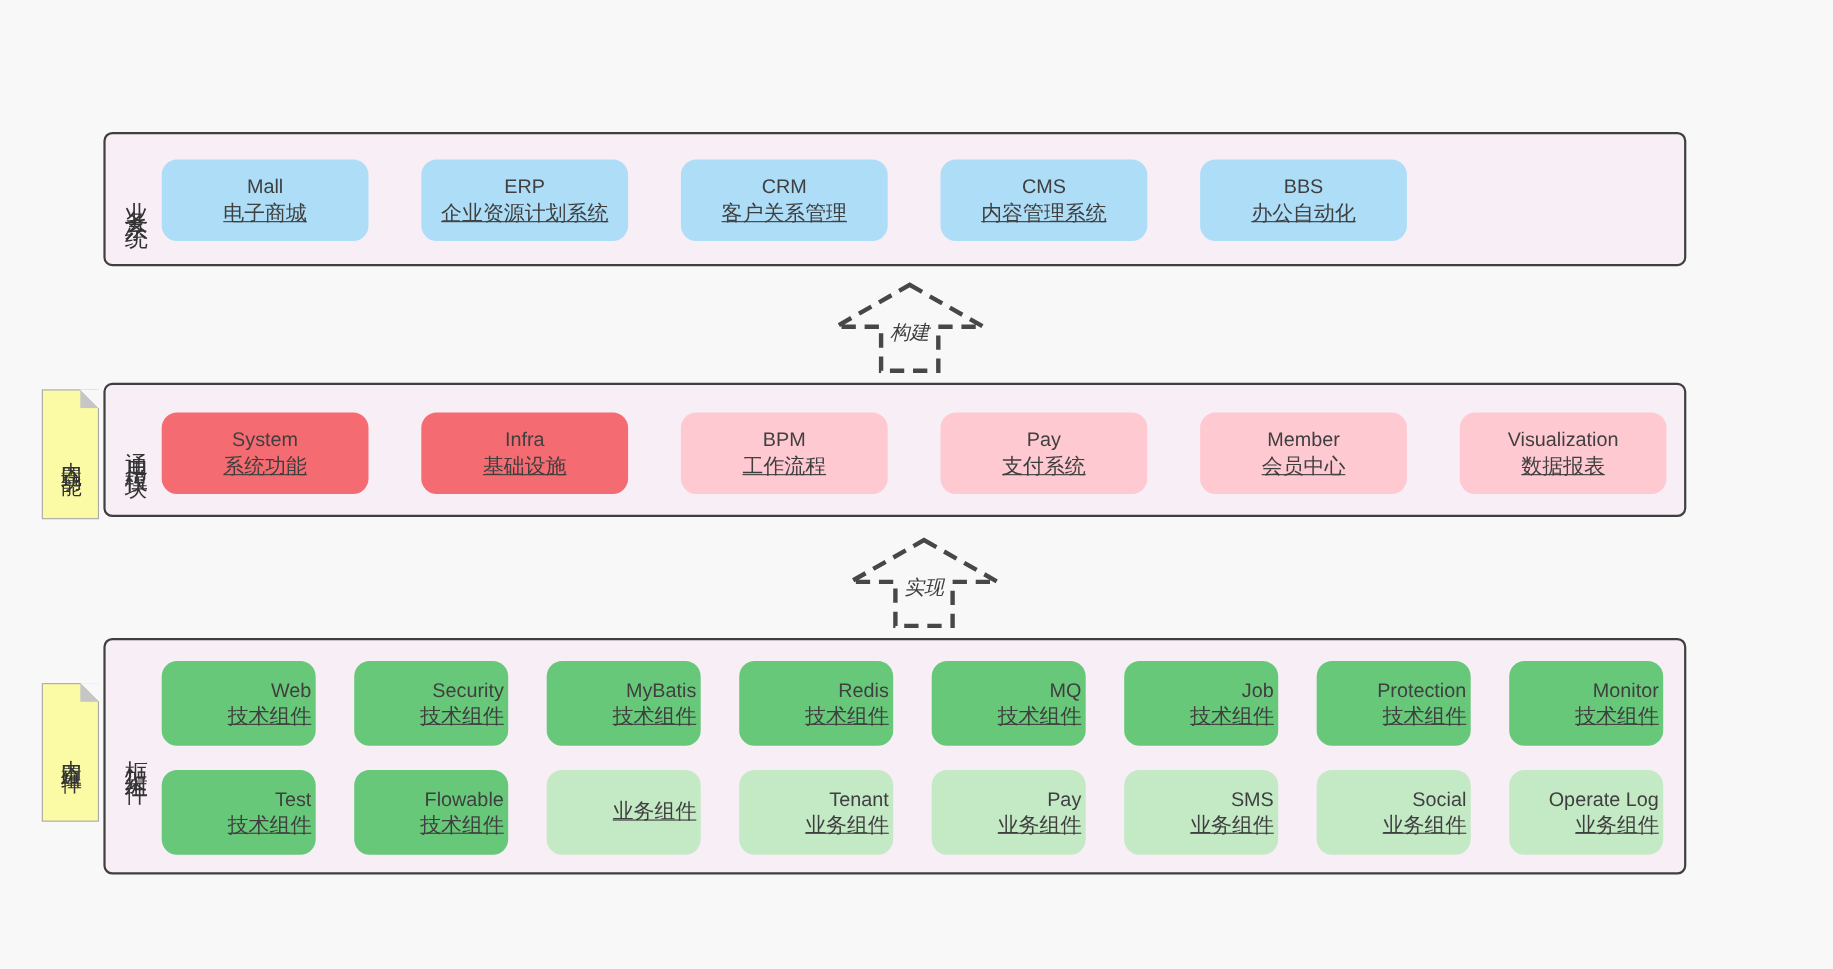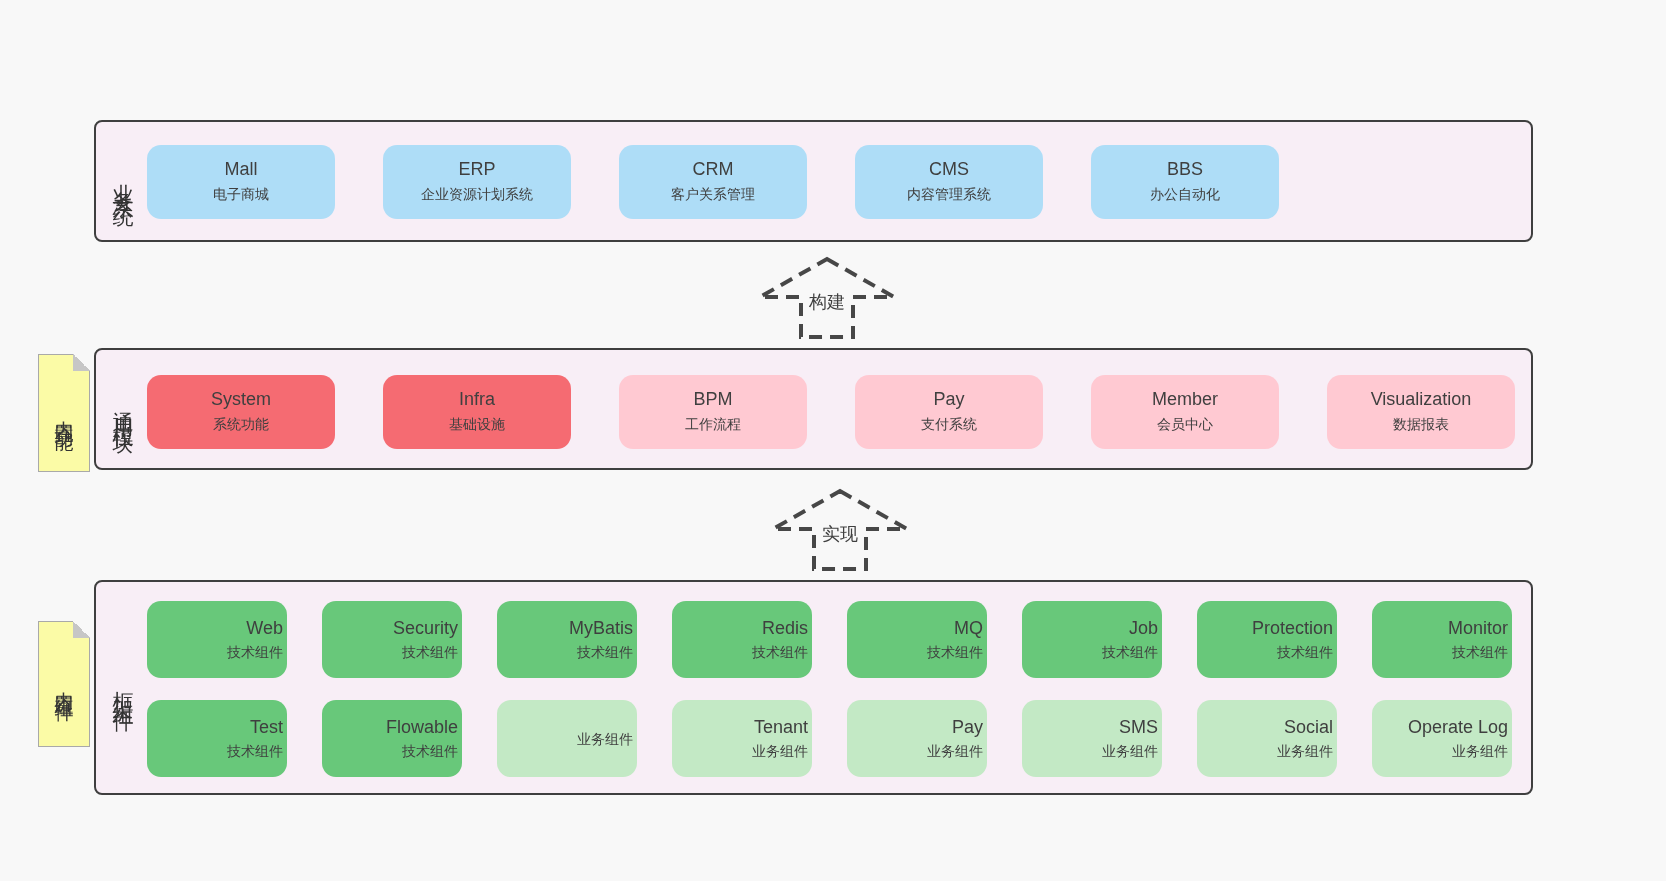--- a/index.html
+++ b/index.html
@@ -27,42 +27,42 @@
   .row-sm{gap:35px;}
   #panel-framework .row-1{top:19px;}
   #panel-framework .row-2{top:118px;}
   .box{
     width:188px;height:74px;border-radius:14px;
     display:flex;flex-direction:column;align-items:center;justify-content:center;
     text-align:center;line-height:25px;flex:none;
   }
   .row-sm .box{width:140px;height:77px;line-height:24px;padding:0 4px;box-sizing:border-box;align-items:flex-end;}
   .box .name{font-size:18px;}
-  .box .desc{font-size:14px;}
+  .box .desc{font-size:19px;text-decoration:underline;}
   .blue{background:#aeddf7;}
   .red{background:#f56b72;}
   .pink{background:#ffc9d2;}
   .green{background:#68c87a;}
   .lightgreen{background:#c3e9c5;}
   .note{
     position:absolute;width:52px;box-sizing:border-box;
     background:#fbfba6;border:1px solid #a9a9a9;
     display:flex;align-items:center;justify-content:center;
   }
   #note-modules{left:38px;top:354px;height:118px;}
   #note-framework{left:38px;top:621px;height:126px;}
   .note .fold{
     position:absolute;top:-1px;right:-1px;width:17px;height:17px;
     background:linear-gradient(225deg,#f8f8f8 50%,#c6c6c6 50%);
   }
   .note .txt{
     writing-mode:vertical-rl;text-orientation:upright;
     font-size:19px;letter-spacing:4px;color:#333;white-space:nowrap;
   }
-  .arrow{position:absolute;width:140px;height:86px;}
+  .arrow{position:absolute;width:140px;height:86px;font-style:italic;}
   #arrow-build{left:757px;top:255px;}
   #arrow-implement{left:770px;top:487px;}
   .arrow svg{position:absolute;left:0;top:0;}
   .arrow .lbl{
     position:absolute;left:50%;top:35px;transform:translateX(-50%);
     background:#f8f8f8;padding:0 3px;font-size:18px;color:#3f3f3f;white-space:nowrap;
   }
 </style>
 </head>
 <body>

